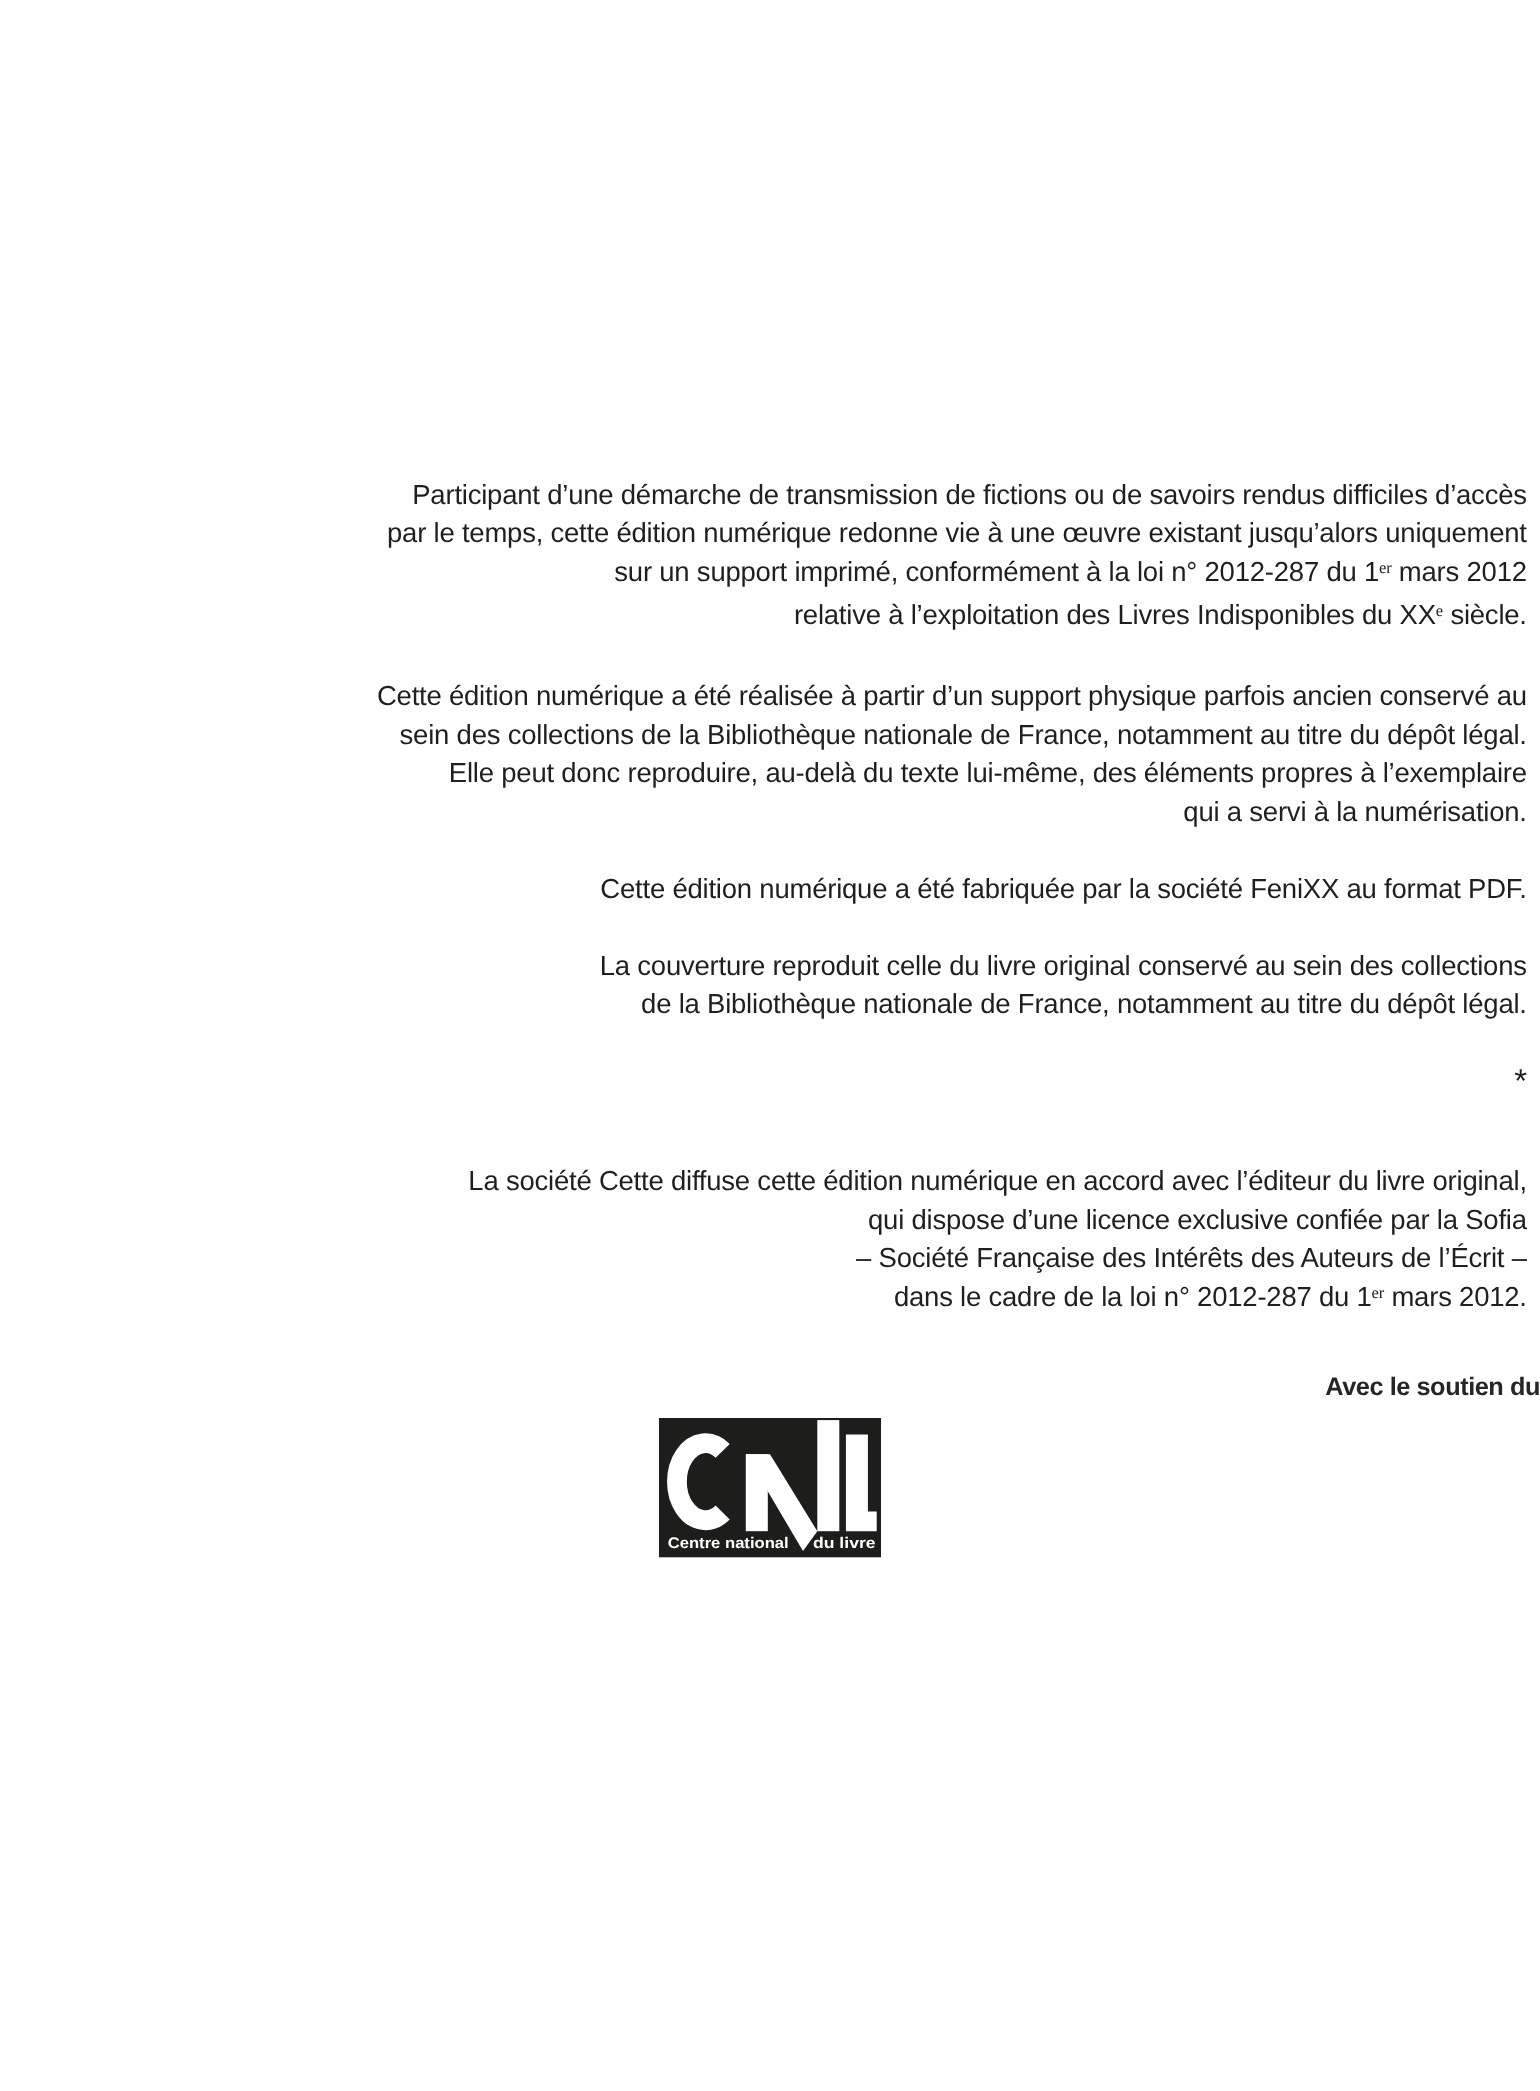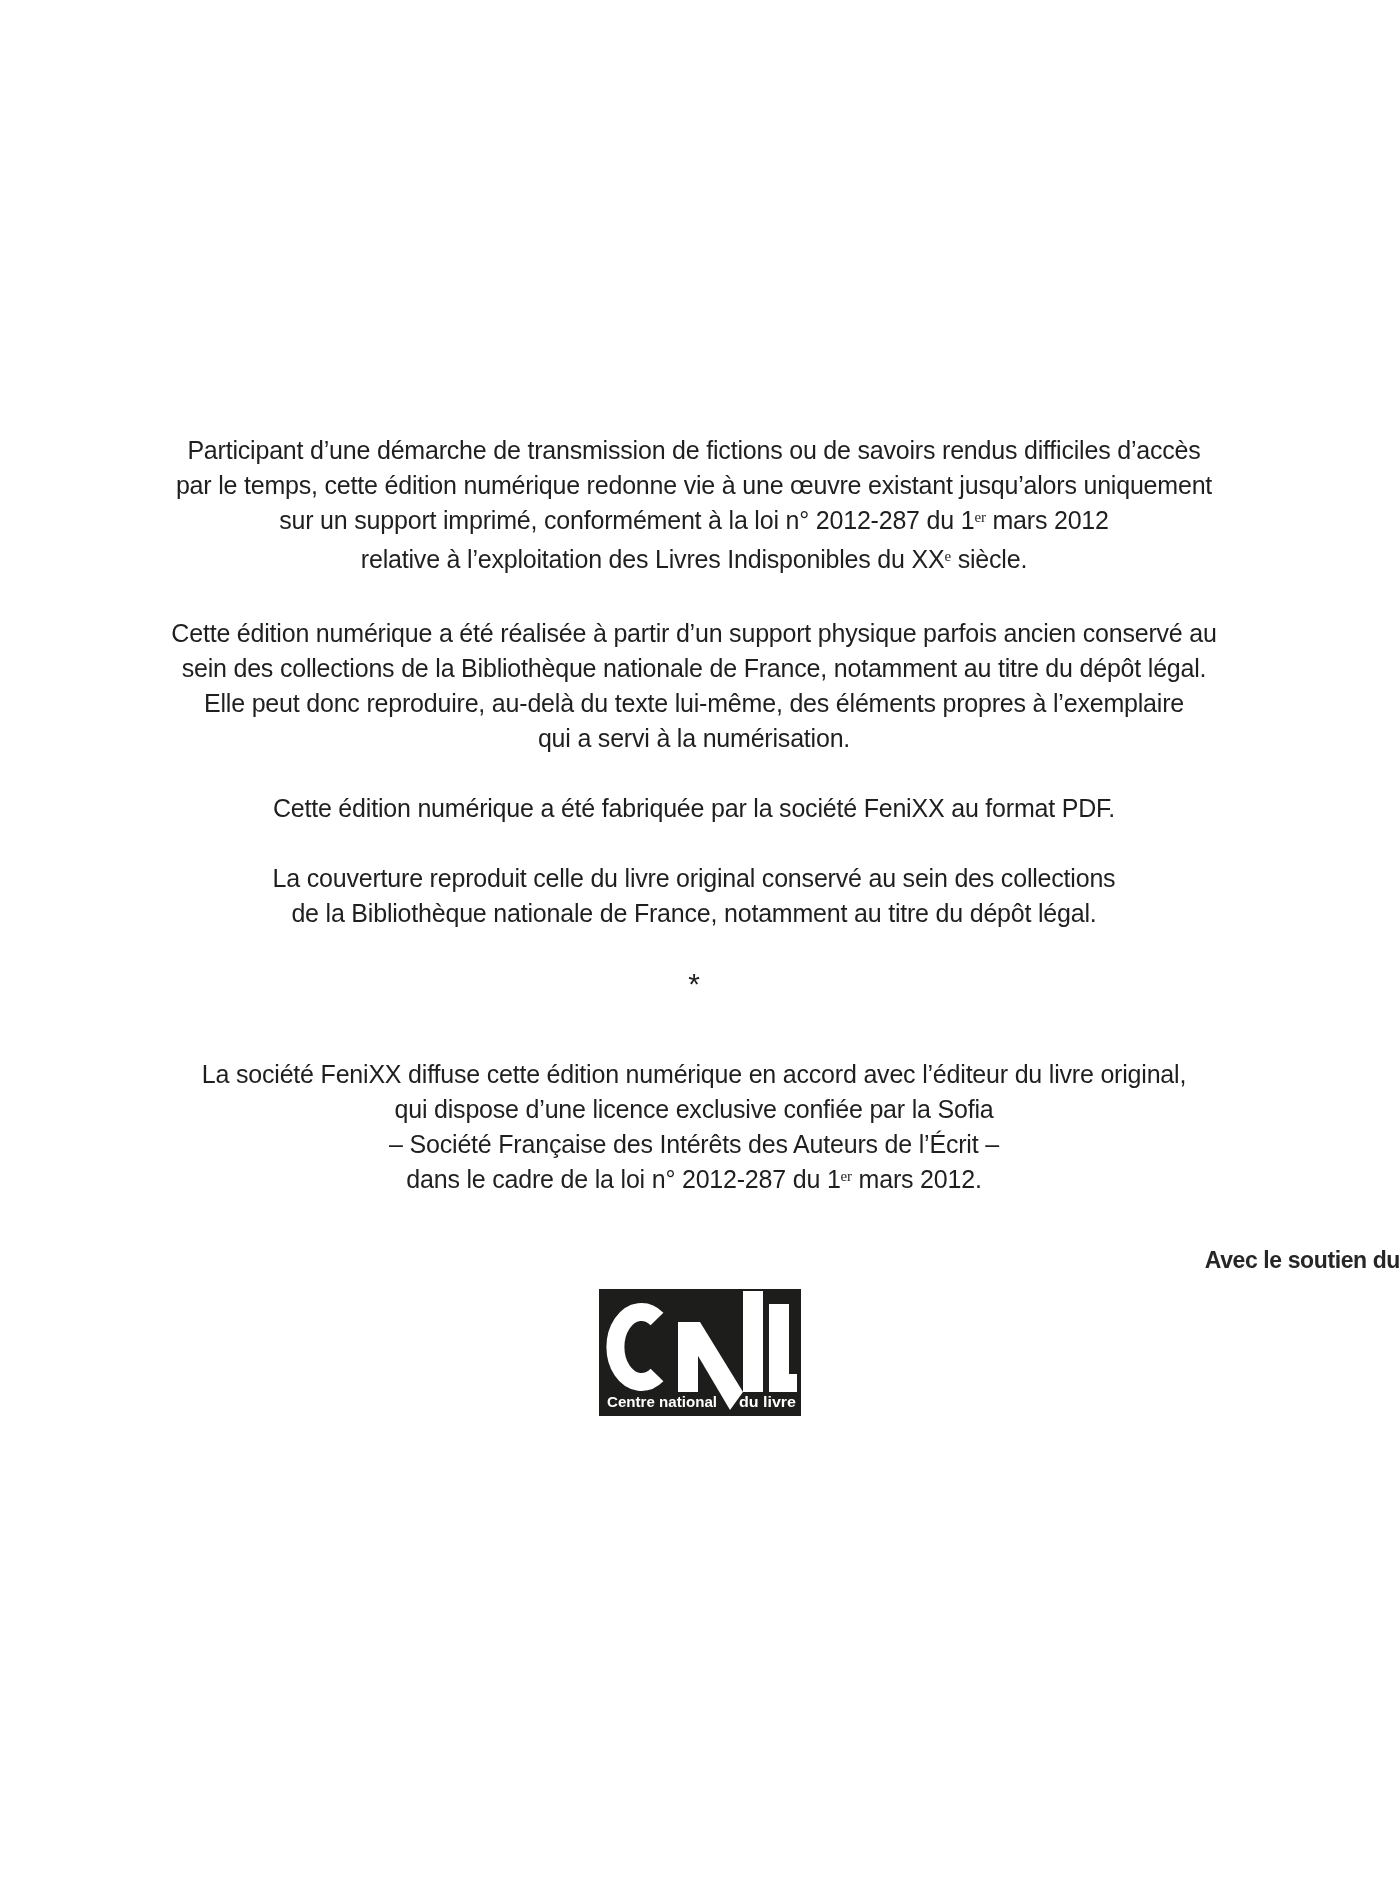--- a/index.html
+++ b/index.html
@@ -20,20 +20,21 @@
     top: 433px;
     left: 0;
     width: 1400px;
     text-align: center;
     font-size: 25px;
     line-height: 35px;
     letter-spacing: -0.2px;
   }
   .notice p {
     margin: 0 12px 35px 0;
+    text-align: right;
   }
   .sup {
     font-size: 60%;
     position: relative;
     top: -0.45em;
     font-family: Liberation Serif, serif;
   }
   .separator {
     font-size: 30px;
     margin-bottom: 56px !important;
@@ -87,21 +88,21 @@
   </p>
 
   <p>
     <span>La couverture reproduit celle du livre original conservé au sein des collections</span><br>
     <span>de la Bibliothèque nationale de France, notamment au titre du dépôt légal.</span>
   </p>
 
   <p class="separator">*</p>
 
   <p>
-    <span>La société FeniXX diffuse cette édition numérique en accord avec l’éditeur du livre original,</span><br>
+    <span>La société Cette diffuse cette édition numérique en accord avec l’éditeur du livre original,</span><br>
     <span>qui dispose d’une licence exclusive confiée par la Sofia</span><br>
     <span>– Société Française des Intérêts des Auteurs de l’Écrit –</span><br>
     <span><span>dans le cadre de la loi n° 2012-287 du 1</span><span class="sup">er</span><span> mars 2012.</span></span>
   </p>
 
 </main>
 
 <div class="support-text">Avec le soutien du</div>
 
 <div class="cnl-logo">

